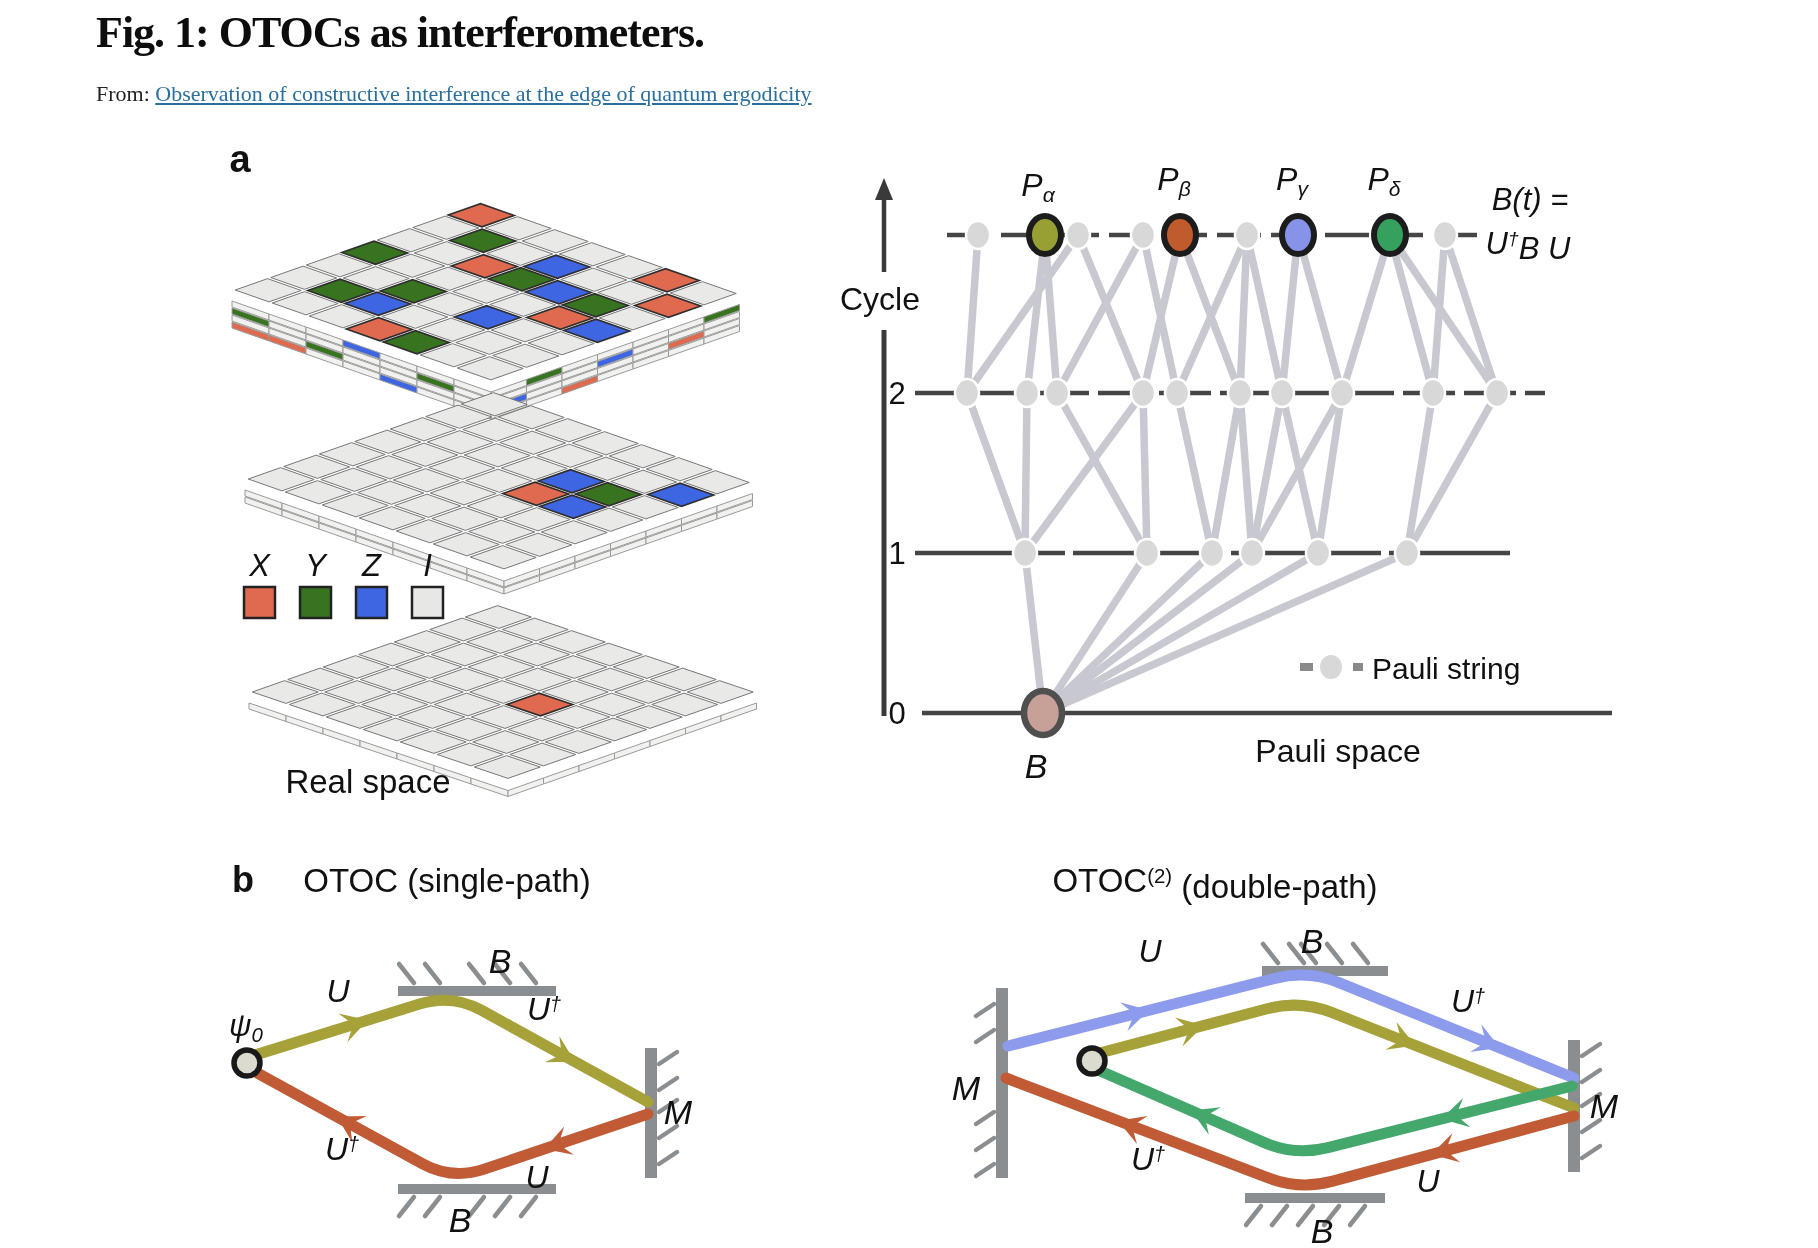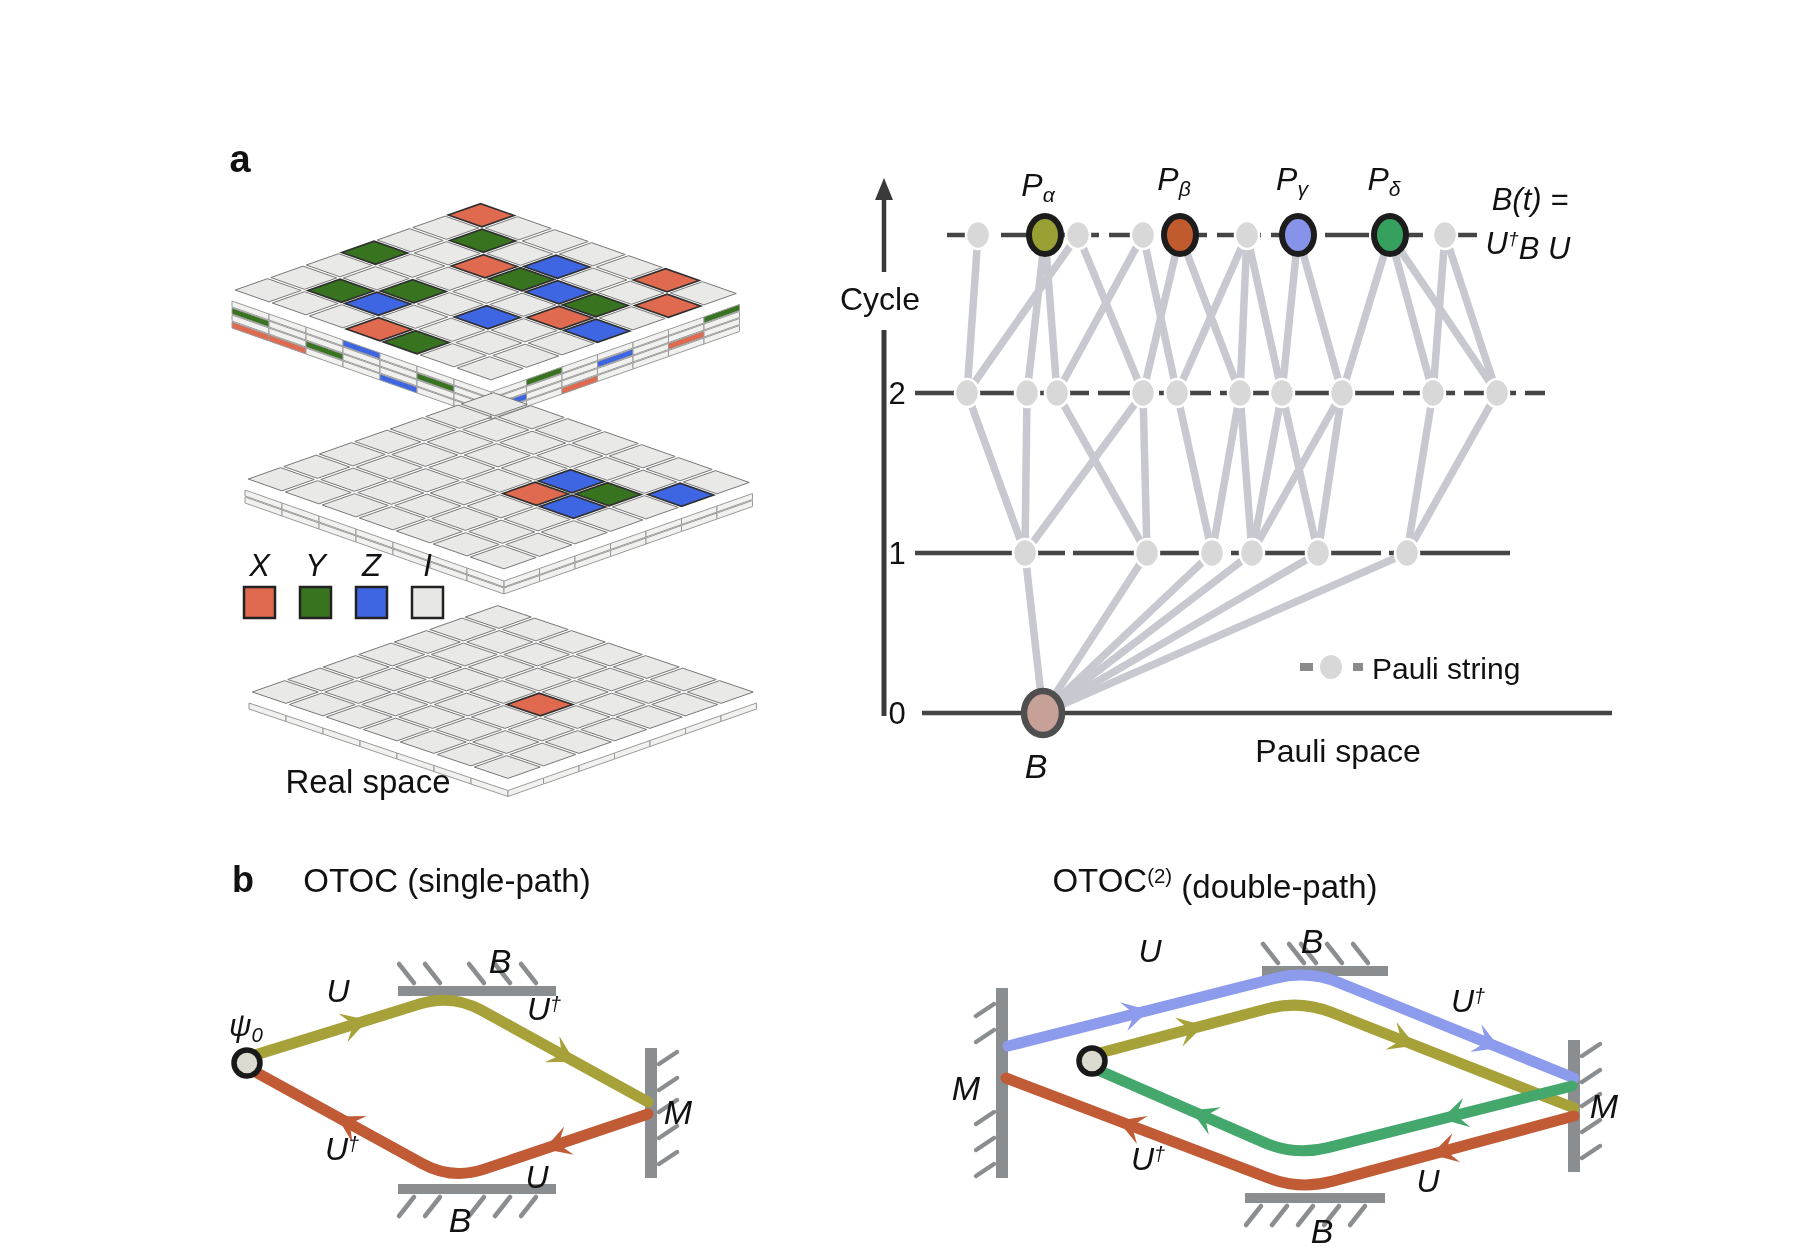--- a/index.html
+++ b/index.html
@@ -10,20 +10,24 @@
              letter-spacing:-1px;color:#0d0d0d;margin:0;line-height:1.15;}
   #from-line{font-family:"Liberation Serif",serif;font-size:22px;color:#222;margin-top:22px;}
   #from-line a{color:#2a6f9e;text-decoration:underline;cursor:pointer;}
   #fig-wrap{position:absolute;left:0;top:0;width:1818px;height:1248px;}
   svg text{font-family:"Liberation Sans",sans-serif;}
 </style>
 </head>
 <body>
 
 <div id="page">
+  <div id="hdr">
+    <h1 id="fig-title">Fig. 1: OTOCs as interferometers.</h1>
+    <div id="from-line"><span>From: </span><a href="#">Observation of constructive interference at the edge of quantum ergodicity</a></div>
+  </div>
   <div id="fig-wrap">
     <svg id="fig-svg" width="1818" height="1248" viewBox="0 0 1818 1248" xmlns="http://www.w3.org/2000/svg">
         <g>
           <polygon points="232,322 269,335 269,341 232,328" fill="#df6a4f" stroke="#9a9a9a" stroke-width="1"></polygon>
           <polygon points="269,335 306,348 306,354 269,341" fill="#df6a4f" stroke="#9a9a9a" stroke-width="1"></polygon>
           <polygon points="306,348 343,361 343,367 306,354" fill="#f1f1ef" stroke="#9a9a9a" stroke-width="1"></polygon>
           <polygon points="343,361 380,374 380,380 343,367" fill="#f1f1ef" stroke="#9a9a9a" stroke-width="1"></polygon>
           <polygon points="380,374 417,387 417,393 380,380" fill="#3e66e3" stroke="#9a9a9a" stroke-width="1"></polygon>
           <polygon points="417,387 454,400 454,406 417,393" fill="#f1f1ef" stroke="#9a9a9a" stroke-width="1"></polygon>
           <polygon points="454,400 491,413 491,419 454,406" fill="#f1f1ef" stroke="#9a9a9a" stroke-width="1"></polygon>

